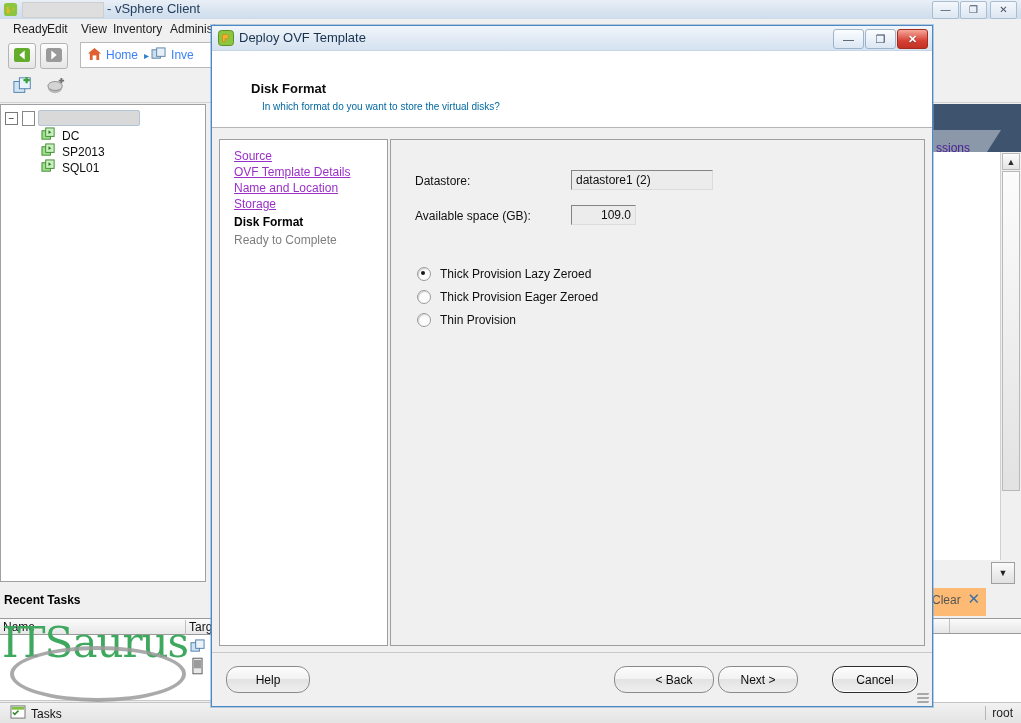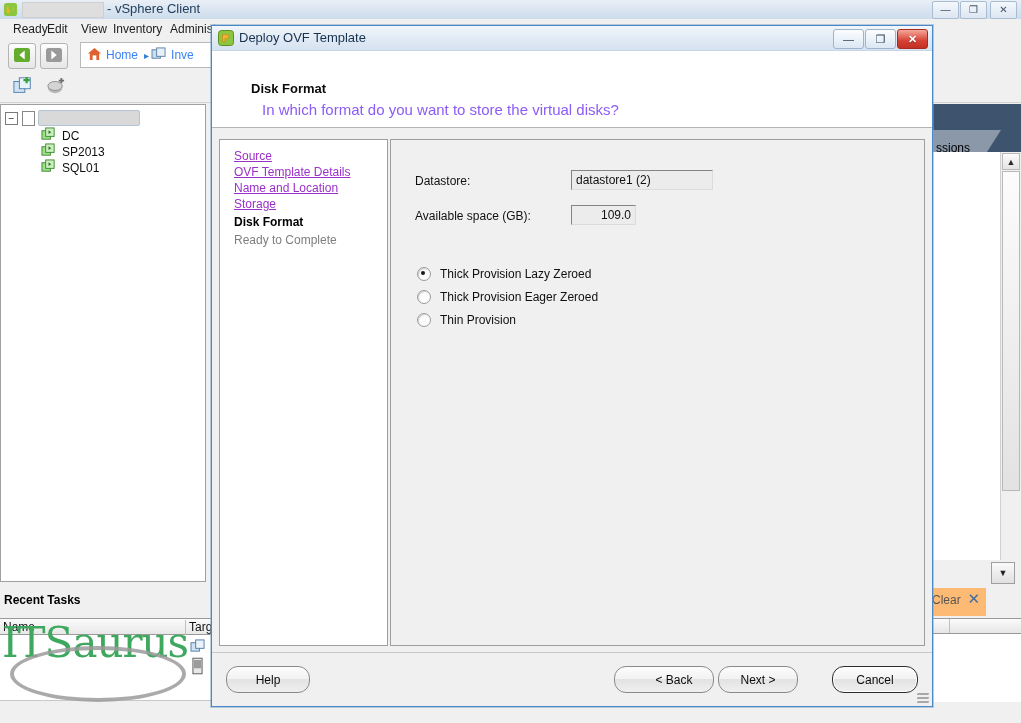--- a/index.html
+++ b/index.html
@@ -165,21 +165,21 @@
   }
 
   
   #right-dark-header {
     position: absolute; left: 931px; top: 104px; width: 90px; height: 48px;
     background: #3d536e;
   }
   #right-tab {
     position: absolute; left: 931px; top: 130px; height: 35px; width: 56px;
     background: #8b98a9;
-    color: #000000; font-size: 12px;
+    color: #4c1d95; font-size: 12px;
     display: flex; align-items: center; padding-left: 5px;
     box-sizing: border-box;
   }
   #right-tab-slant {
     position: absolute; left: 987px; top: 130px;
     width: 0; height: 0;
     border-top: 22px solid #8b98a9;
     border-right: 14px solid transparent;
   }
   #right-white-panel {
@@ -280,21 +280,21 @@
     position: absolute; left: 0; top: 25px; width: 100%; height: 76px;
     background: #ffffff;
     box-sizing: border-box;
   }
   #ovf-header .hdr-title {
     position: absolute; left: 39px; top: 30px;
     font-size: 13px; font-weight: bold; color: #0b0b0b;
   }
   #ovf-header .hdr-sub {
     position: absolute; left: 50px; top: 50px;
-    font-size: 15px; color: #8b5cf6;
+    font-size: 10px; color: #0369a1;
   }
   #ovf-header-rule {
     position: absolute; left: 0; top: 101px; width: 100%; height: 1px;
     background: #b5b5b5;
   }
 
   #ovf-body {
     position: absolute; left: 0; top: 102px; width: 100%; bottom: 54px;
     background: #f0f0f0;
   }
@@ -542,20 +542,33 @@
     <div id="filter-row">
       <div id="filter-input"></div>
       <div id="clear-link">Clear</div>
       <div id="clear-x">✕</div>
     </div>
     <div id="right-grid-header">
       <span class="gh-sep"></span>
     </div>
     <div id="right-grid-body"></div>
 
+    <div id="statusbar">
+      <span class="tasks-tab">
+        <span>
+          <svg width="16" height="14" viewBox="0 0 17 15">
+            <rect x="1" y="1" width="15" height="13" fill="#ffffff" stroke="#6b6b6b"></rect>
+            <rect x="2" y="2" width="13" height="3" fill="#7fc241"></rect>
+            <path d="M3 8l2 2 4-4" stroke="#2f8a2f" stroke-width="1.6" fill="none"></path>
+          </svg>
+        </span>
+        <span>Tasks</span>
+      </span>
+      <span class="user">root</span>
+    </div>
   </div>
 
   <div id="ovf-dialog">
 
     <div id="ovf-titlebar">
       <span class="dlg-icon">
         <svg width="16" height="16" viewBox="0 0 16 16">
           <rect x="0.5" y="0.5" width="15" height="15" rx="3" fill="#8cc63f" stroke="#5d9222"></rect>
           <path d="M4.5 4.5h4.2a2.1 2.1 0 010 4.2H7v3H4.5z" fill="#f2b134" stroke="#c98a12" stroke-width=".7"></path>
         </svg>

